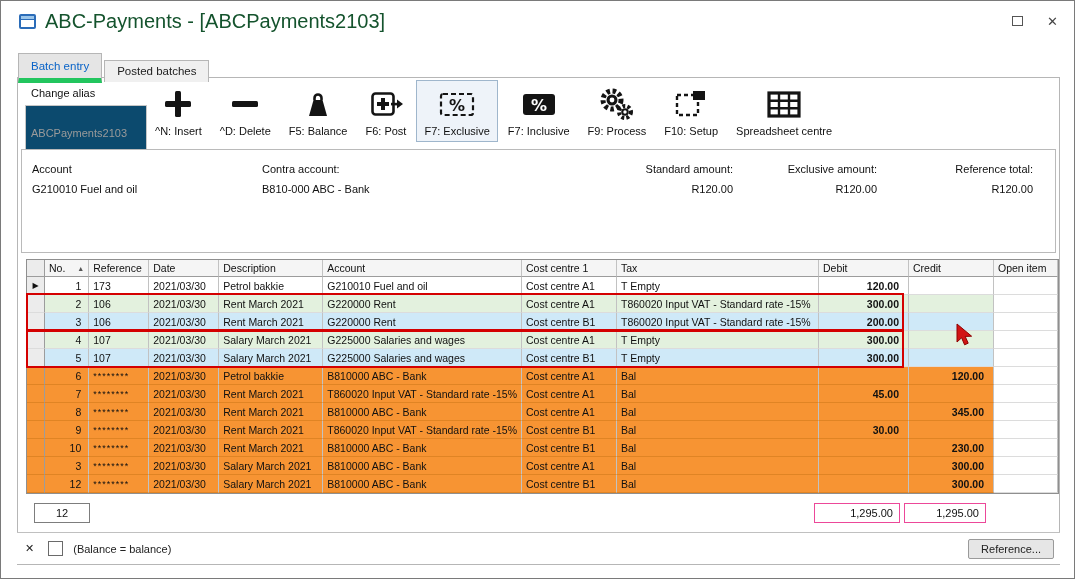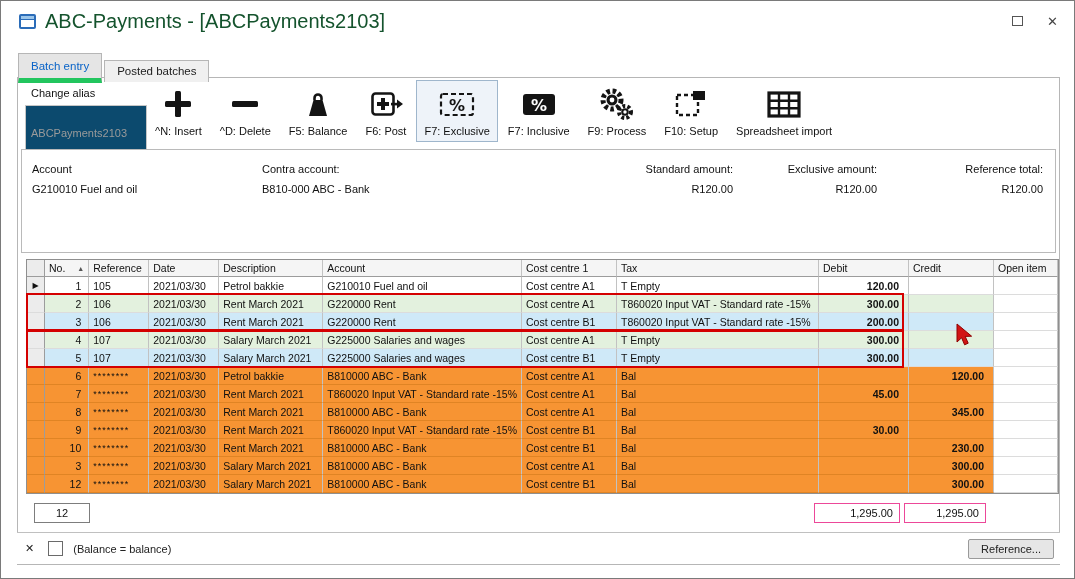--- a/index.html
+++ b/index.html
@@ -28,21 +28,21 @@
   .tb-icon{height:38px;display:flex;align-items:center;justify-content:center;}
   .tb-icon svg{display:block;}
   .tb-icon svg *{fill:#141414;}
   .tb-icon svg .nf{fill:none;stroke:#141414;}
   .tb-label{font-size:11px;margin-top:2px;white-space:nowrap;}
   .tb.active{border:1px solid #9fb6cc;background:#eef3f9;}
   
   .info-panel{position:absolute;left:20px;top:148px;width:1035px;height:104px;border:1px solid #bababa;box-sizing:border-box;font-size:11px;z-index:2;background:#fff;}
   .ig{position:absolute;top:9px;line-height:20px;}
   .ig.right{text-align:right;}
-  .g1{left:10px;} .g2{left:240px;} .g3{right:322px;} .g4{right:178px;} .g5{right:12px;margin-left:7px;}
+  .g1{left:10px;} .g2{left:240px;} .g3{right:322px;} .g4{right:178px;} .g5{right:22px;margin-left:7px;}
   
   .grid{position:absolute;left:25px;top:258px;border-collapse:separate;border-spacing:0;table-layout:fixed;font-size:10.5px;border:1px solid #8f8f8f;z-index:2;background:#fff;}
   .grid th,.grid td{box-sizing:border-box;white-space:nowrap;overflow:hidden;}
   .grid th{height:17px;background:#f5f5f5;border-right:1px solid #c2c2c2;border-bottom:1px solid #9c9c9c;font-weight:normal;text-align:left;padding:0 4px;}
   .grid td{height:18px;border-right:1px solid #c2c2c2;border-bottom:1px solid #dcdcdc;padding:0 4px;background:#fff;}
   .grid .c-marker{background:#ececec;border-right:1px solid #9c9c9c;text-align:center;padding:0;font-size:8px;color:#111;}
   .row-green td{background:#e3f1de;}
   .row-blue td{background:#cfe9f8;}
   .row-orange td{background:#f79433;border-bottom:1px solid #e08424;}
   .grid td.c-open_item{background:#fff;border-bottom:1px solid #dcdcdc;}
@@ -176,21 +176,21 @@
       </span>
       <span class="tb-label">F10: Setup</span>
     </div>
     <div class="tb">
       <span class="tb-icon">
         <svg width="38" height="36" viewBox="0 0 38 36">
           <rect class="nf" x="4" y="7" width="30" height="23" stroke-width="3.2"></rect>
           <path class="nf" d="M4 14.7 h30 M4 22.3 h30 M14 7 v23 M24 7 v23" stroke-width="2.4"></path>
         </svg>
       </span>
-      <span class="tb-label">Spreadsheet import</span>
+      <span class="tb-label">Spreadsheet centre</span>
     </div>
   </div>
 
   <div class="info-panel">
     <div class="ig g1">
       <div>Account</div>
       <div>G210010 Fuel and oil</div>
     </div>
     <div class="ig g2">
       <div>Contra account:</div>
@@ -236,21 +236,21 @@
         <th>Tax</th>
         <th>Debit</th>
         <th>Credit</th>
         <th>Open item</th>
       </tr>
     </thead>
     <tbody id="grid-body">
         <tr class="row-white">
           <td class="c-marker">▶</td>
           <td class="c-no">1</td>
-          <td class="c-reference">105</td>
+          <td class="c-reference">173</td>
           <td class="c-date">2021/03/30</td>
           <td class="c-description">Petrol bakkie</td>
           <td class="c-account">G210010 Fuel and oil</td>
           <td class="c-cost_centre">Cost centre A1</td>
           <td class="c-tax">T Empty</td>
           <td class="c-debit">120.00</td>
           <td class="c-credit"></td>
           <td class="c-open_item"></td>
         </tr>
         <tr class="row-green g-top">

